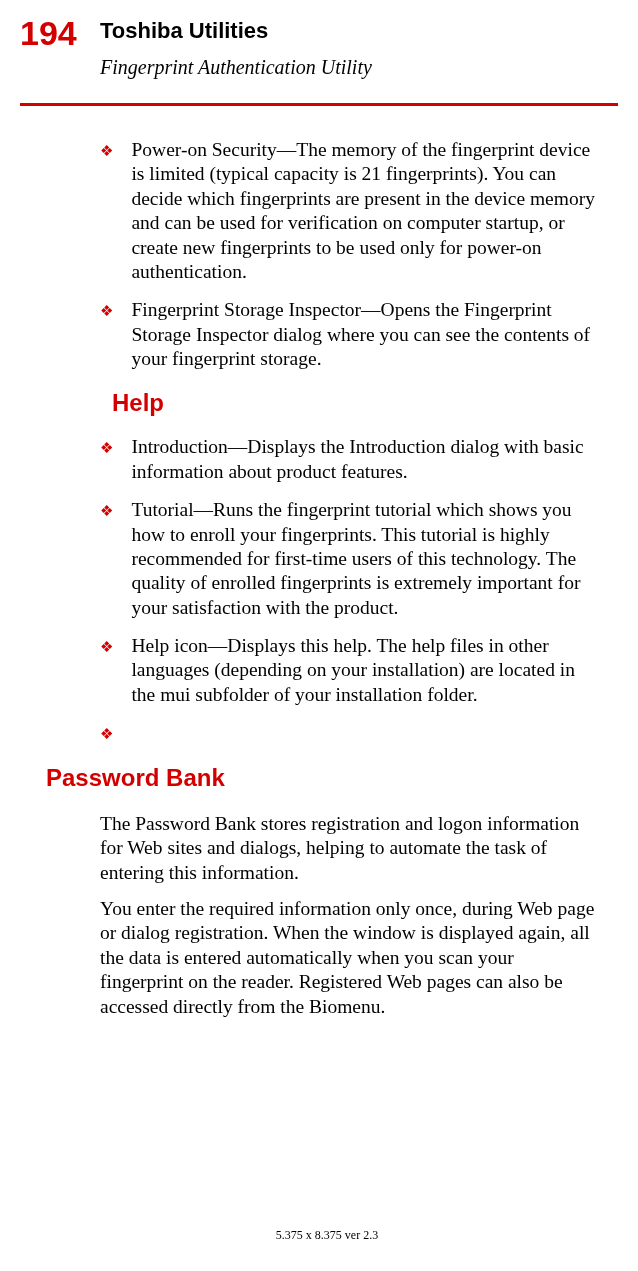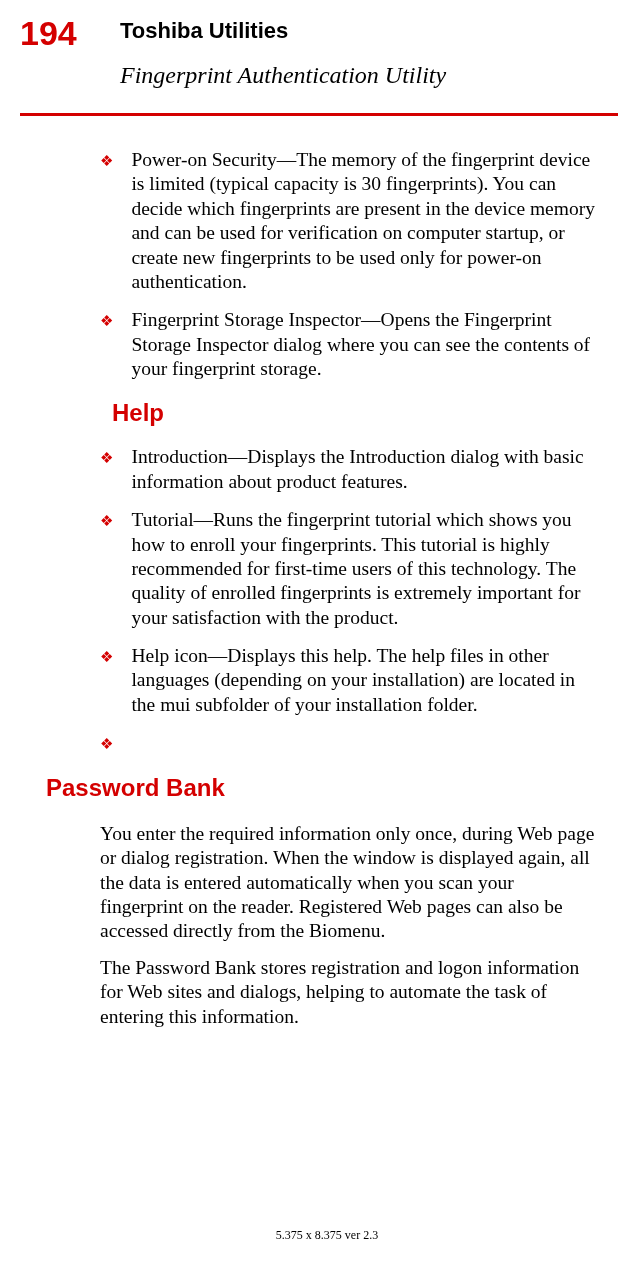--- a/index.html
+++ b/index.html
@@ -11,21 +11,20 @@
       width: 638px;
       height: 1271px;
       background: #fff;
       font-family: Georgia, 'Times New Roman', serif;
       position: relative;
     }
     .header {
       display: flex;
       align-items: flex-start;
       padding: 16px 0 0 0;
-      gap: 20px;
     }
     .page-number {
       color: #d40000;
       font-size: 34px;
       font-weight: bold;
       font-family: Arial, Helvetica, sans-serif;
       width: 100px;
       text-align: left;
       padding-left: 20px;
       line-height: 1;
@@ -35,23 +34,23 @@
     }
     .header-title {
       font-family: Arial, Helvetica, sans-serif;
       font-weight: bold;
       font-size: 22px;
       color: #000;
     }
     .header-subtitle {
       font-family: Georgia, 'Times New Roman', serif;
       font-style: italic;
-      font-size: 24px;
+      font-size: 20px;
       color: #000;
-      margin-top: 18px;
+      margin-top: 12px;
     }
     .divider {
       height: 3px;
       background: #d40000;
       margin: 24px 20px 32px 20px;
     }
     .content {
       padding: 0 38px 0 100px;
     }
     .bullet-item {
@@ -110,21 +109,21 @@
     <div class="header-subtitle">Fingerprint Authentication Utility</div>
   </div>
 </div>
 
 <div class="divider"></div>
 
 <div class="content">
 
   <div class="bullet-item">
     <span class="bullet-marker">❖</span>
-    <span class="bullet-text">Power-on Security—The memory of the fingerprint device is limited (typical capacity is 30 fingerprints). You can decide which fingerprints are present in the device memory and can be used for verification on computer startup, or create new fingerprints to be used only for power-on authentication.</span>
+    <span class="bullet-text">Power-on Security—The memory of the fingerprint device is limited (typical capacity is 21 fingerprints). You can decide which fingerprints are present in the device memory and can be used for verification on computer startup, or create new fingerprints to be used only for power-on authentication.</span>
   </div>
   <div class="bullet-item">
     <span class="bullet-marker">❖</span>
     <span class="bullet-text">Fingerprint Storage Inspector—Opens the Fingerprint Storage Inspector dialog where you can see the contents of your fingerprint storage.</span>
   </div>
 
   <div class="heading-help">Help</div>
 
   <div class="bullet-item">
     <span class="bullet-marker">❖</span>
@@ -137,18 +136,18 @@
   <div class="bullet-item">
     <span class="bullet-marker">❖</span>
     <span class="bullet-text">Help icon—Displays this help. The help files in other languages (depending on your installation) are located in the mui subfolder of your installation folder.</span>
   </div>
   <div class="bullet-item">
     <span class="bullet-marker">❖</span>
   </div>
 
   <div class="heading-password">Password Bank</div>
 
+  <div class="para">The Password Bank stores registration and logon information for Web sites and dialogs, helping to automate the task of entering this information.</div>
   <div class="para">You enter the required information only once, during Web page or dialog registration. When the window is displayed again, all the data is entered automatically when you scan your fingerprint on the reader. Registered Web pages can also be accessed directly from the Biomenu.</div>
-  <div class="para">The Password Bank stores registration and logon information for Web sites and dialogs, helping to automate the task of entering this information.</div>
 
 </div>
 
 <div class="footer">5.375 x 8.375 ver 2.3</div>
 
 </body></html>

